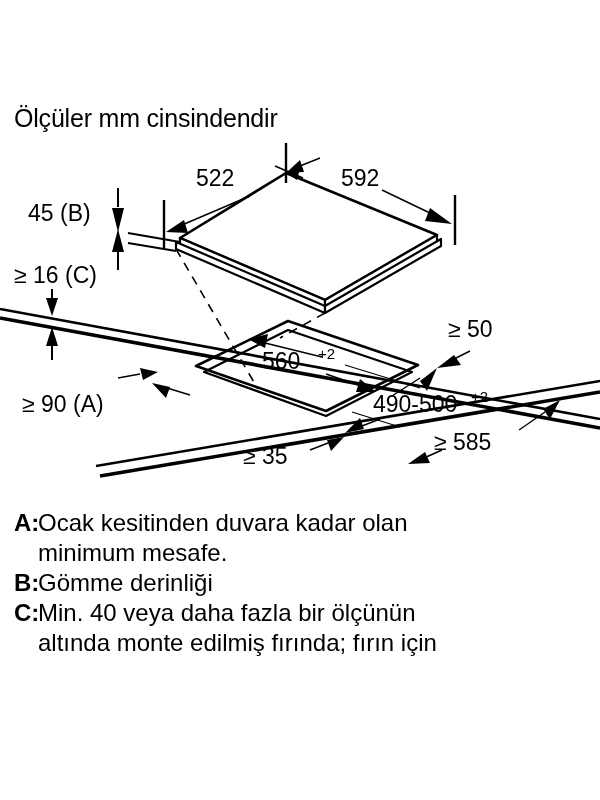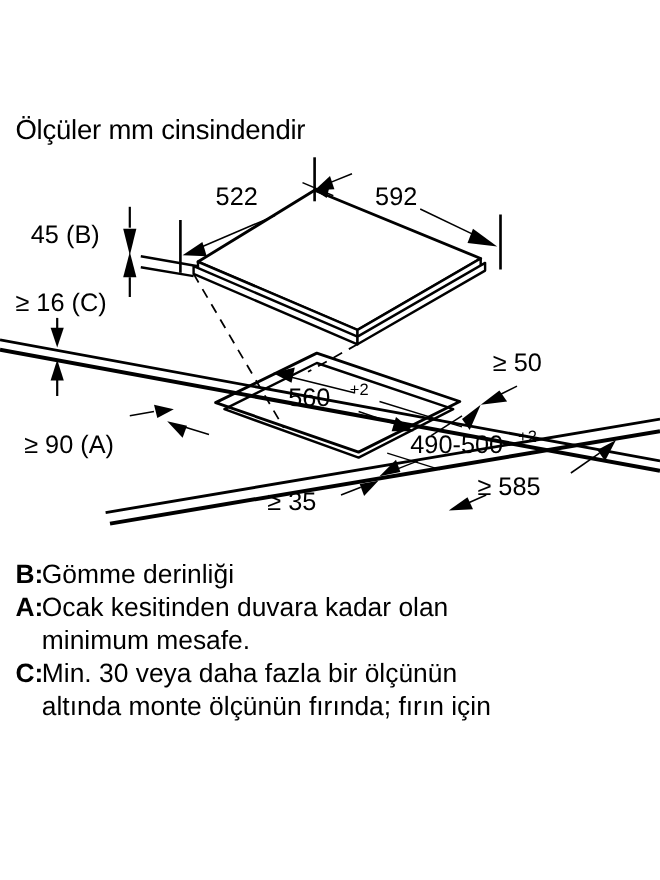--- a/index.html
+++ b/index.html
@@ -212,26 +212,26 @@
       <line x1="442" y1="450" x2="424" y2="458" stroke="#000000" stroke-width="1.4"></line>
       <polygon points="408,464 425,452 430,463" fill="#000000"></polygon>
       <text class="dimtext" x="434" y="450">≥ 585</text>
     </g>
 
   </svg>
 
   <div class="legend">
 
     <div class="legend-row">
+      <span class="legend-label"><span>A</span><span>:</span></span><span class="legend-body"><span class="legend-text">Ocak kesitinden duvara kadar olan</span><br><span class="legend-text">minimum mesafe.</span></span>
+    </div>
+
+    <div class="legend-row">
       <span class="legend-label"><span>B</span><span>:</span></span><span class="legend-body"><span class="legend-text">Gömme derinliği</span></span>
     </div>
 
     <div class="legend-row">
-      <span class="legend-label"><span>A</span><span>:</span></span><span class="legend-body"><span class="legend-text">Ocak kesitinden duvara kadar olan</span><br><span class="legend-text">minimum mesafe.</span></span>
+      <span class="legend-label"><span>C</span><span>:</span></span><span class="legend-body"><span class="legend-text">Min. 40 veya daha fazla bir ölçünün</span><br><span class="legend-text">altında monte edilmiş fırında; fırın için</span><br></span>
     </div>
 
-    <div class="legend-row">
-      <span class="legend-label"><span>C</span><span>:</span></span><span class="legend-body"><span class="legend-text">Min. 30 veya daha fazla bir ölçünün</span><br><span class="legend-text">altında monte ölçünün fırında; fırın için</span><br></span>
-    </div>
-
   </div>
 
 </div>
 
 </body></html>

